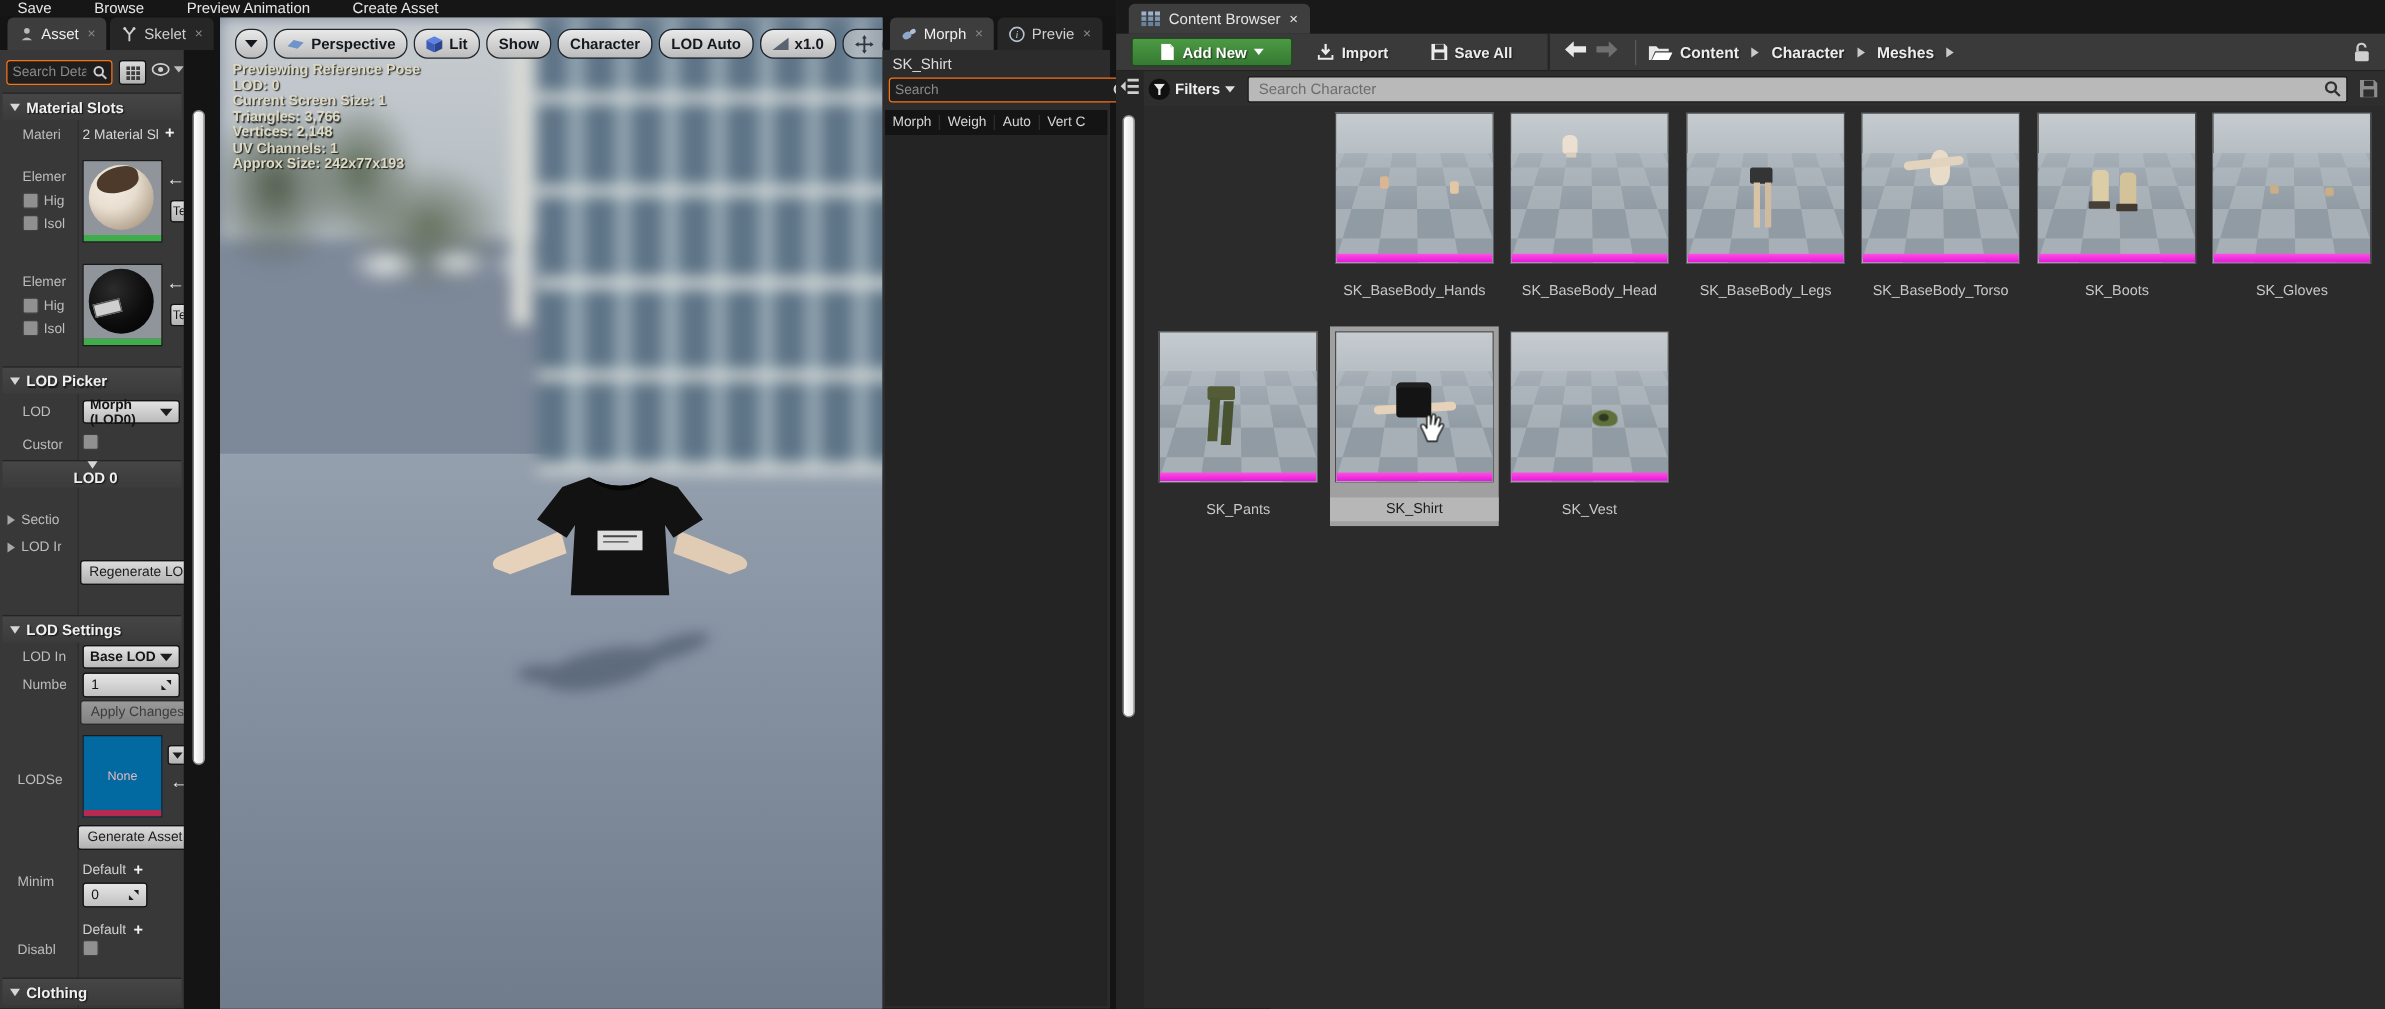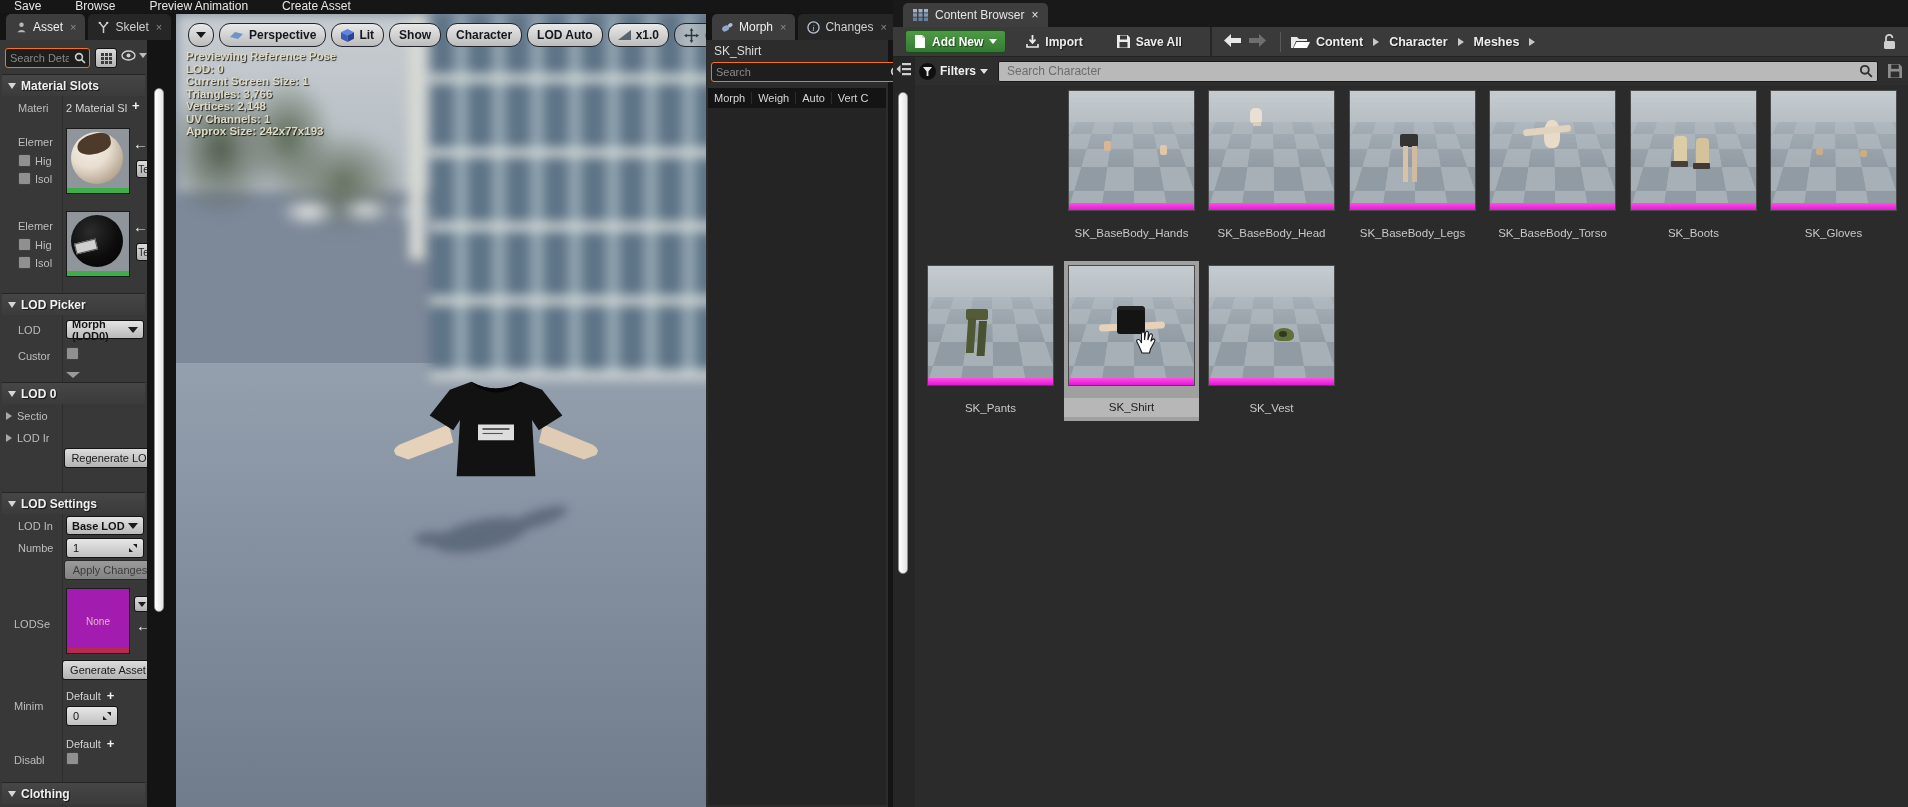--- a/index.html
+++ b/index.html
@@ -38,21 +38,21 @@
   .plus { color:#f2f2f2; font-weight:bold; font-size:13px; }
   .mat-thumb { position:absolute; width:64px; height:66px; border:1px solid #1b1b1b; }
   .mat-ball { position:absolute; inset:0 0 5px 0; background:#8f959a; }
   .mat-bar { position:absolute; left:0; right:0; bottom:0; height:5px; background:var(--mat-green,#3fae4a); }
   .sphere { position:absolute; left:4px; top:3px; width:52px; height:52px; border-radius:50%; }
   .sphere.cream { background:radial-gradient(circle at 35% 30%, #f4efe4 0%, #e8ded0 40%, #b8a894 75%, #7d6f5c 100%); }
   .sphere.cream::after { content:""; position:absolute; left:6px; top:2px; width:34px; height:20px; background:#4d3a2b; border-radius:60% 40% 50% 50%; transform:rotate(-12deg); }
   .sphere.black { background:radial-gradient(circle at 38% 32%, #2c2c2c 0%, #0d0d0d 55%, #000 100%); }
   .sphere.black::after { content:""; position:absolute; left:4px; top:26px; width:20px; height:9px; background:#cfcfcf; border:1px solid #555; transform:rotate(-14deg); }
   .arrow-w { color:#ececec; font-size:15px; font-weight:bold; line-height:12px; }
-  .lodse-thumb { position:absolute; width:64px; height:66px; border:1px solid #1b1b1b; background:#a21caf; display:flex; align-items:center; justify-content:center; }
+  .lodse-thumb { position:absolute; width:64px; height:66px; border:1px solid #1b1b1b; background:#0369a1; display:flex; align-items:center; justify-content:center; }
   .lodse-thumb::after { content:""; position:absolute; left:0; right:0; bottom:0; height:5px; background:#b52a4e; }
   .lodse-thumb span { color:#e3b9c0; font-size:10px; }
   .exp-chev { position:absolute; width:0; height:0; border-left:7px solid transparent; border-right:7px solid transparent; border-top:6px solid #9a9a9a; }
 
   
   .scroll-v { position:absolute; width:10px; border-radius:5px; background:linear-gradient(90deg,#ffffff,#e4e4e4); border:1px solid #8e8e8e; z-index:6; }
 
   
   .viewport { position:absolute; left:176px; top:14px; width:530px; height:793px; overflow:hidden; background:#7d8899; }
   .vp-floor { position:absolute; left:0; right:0; top:44%; bottom:0; background:linear-gradient(#95a0ae 0%, #8793a3 35%, #707c8c 100%); }
@@ -95,21 +95,21 @@
   .morph .mp-body { position:absolute; left:2px; top:68px; right:2px; bottom:2px; background:#242424; }
   .search-wrap { position:relative; display:flex; align-items:center; }
   .search-wrap input { width:100%; padding-right:20px; }
   .search-wrap .mag { position:absolute; right:4px; }
 
   
   .cb { position:absolute; left:893px; top:0; width:1015px; height:807px; background:#2b2b2b; }
   .cb-tabrow { position:absolute; left:0; top:0; width:100%; height:27px; background:#191919; }
   .cb-tab { position:absolute; left:10px; top:3px; height:24px; border-radius:5px 5px 0 0; background:#3e3e3e; color:#e4e4e4; font-size:12px; display:flex; align-items:center; gap:7px; padding:0 10px; }
   .cb-toolbar { position:absolute; left:0; top:27px; width:100%; height:30px; background:#3a3a3a; border-bottom:1px solid #222; display:flex; align-items:center; }
-  .btn-addnew { margin-left:12px; height:23px; border-radius:3px; background:linear-gradient(#4d9a44,#357a33); border:1px solid #1e4a1e; color:#fff; font-weight:bold; font-size:12px; display:flex; align-items:center; gap:6px; padding:0 8px; text-shadow:1px 1px 1px rgba(0,0,0,.5); }
+  .btn-addnew { margin-left:12px; height:23px; border-radius:3px; background:linear-gradient(#4d9a44,#357a33); border:1px solid #1e4a1e; color:#fff; font-weight:bold; font-size:12px; display:flex; align-items:center; gap:6px; padding:0 22px; text-shadow:1px 1px 1px rgba(0,0,0,.5); }
   .btn-flat { color:#ececec; font-weight:bold; font-size:12px; display:flex; align-items:center; gap:6px; padding:0 10px; height:23px; text-shadow:1px 1px 1px rgba(0,0,0,.5); }
   .tb-sep { width:2px; height:30px; background:#262626; margin:0 8px; }
   .nav-arrow { font-size:15px; font-weight:bold; padding:0 4px; }
   .crumb { color:#ececec; font-size:12.5px; font-weight:bold; padding:0 6px; text-shadow:1px 1px 1px rgba(0,0,0,.5); }
   .crumb-sep { width:0; height:0; border-top:4px solid transparent; border-bottom:4px solid transparent; border-left:6px solid #c9c9c9; margin:0 4px; }
   .cb-filterrow { position:absolute; left:0; top:57px; width:100%; height:28px; background:#2e2e2e; display:flex; align-items:center; }
   .filters-pill { display:flex; align-items:center; gap:4px; margin-left:26px; color:#f0f0f0; font-size:12px; font-weight:bold; }
   .funnel-circ { width:17px; height:17px; border-radius:50%; background:#101010; display:flex; align-items:center; justify-content:center; }
   .cb-search { position:relative; flex:1; margin:0 10px 0 10px; height:21px; }
   .cb-search input { width:100%; height:21px; background:#b9b9b9; border:1px solid #1a1a1a; border-radius:2px; color:#4c4c4c; font-size:12px; padding:0 24px 0 8px; }
@@ -267,21 +267,21 @@
       </div>
     <div class="abs lbl" style="left:18px; top:284px;">LOD</div>
     <div class="abs dd" style="left:66px; top:280px; width:78px;">
         <span>Morph (LOD0)</span>
         <span class="dda"></span>
       </div>
     <div class="abs lbl" style="left:18px; top:310px;">Custor</div>
     <div class="abs chk" style="left:66px; top:307px;"></div>
     <div class="exp-chev" style="left:66px; top:332px;"></div>
 
-    <div class="cat" style="top:342px;">
+    <div class="cat" style="top:328px;flex-direction:column;">
         <span class="tri-d"></span>
         <span>LOD 0</span>
       </div>
     <div class="abs" style="left:6px; top:370px; display:flex; align-items:center;">
         <span class="tri-r"></span>
         <span class="lbl">Sectio</span>
       </div>
     <div class="abs" style="left:6px; top:392px; display:flex; align-items:center;">
         <span class="tri-r"></span>
         <span class="lbl">LOD Ir</span>
@@ -441,21 +441,21 @@
           <ellipse cx="10" cy="4.5" rx="2.6" ry="2" fill="#aebfd6" transform="rotate(-30 10 4.5)"></ellipse>
         </svg>
       <span>Morph</span>
       <span class="x">×</span>
     </div>
     <div class="ue-tab">
       <svg class="tab-ic" viewBox="0 0 14 14">
           <circle cx="7" cy="7" r="6" fill="none" stroke="#b9c4d2" stroke-width="1.4"></circle>
           <text x="7" y="10.5" font-size="9" text-anchor="middle" fill="#b9c4d2" font-family="Liberation Serif, serif" font-style="italic">i</text>
         </svg>
-      <span>Changes</span>
+      <span>Previe</span>
       <span class="x">×</span>
     </div>
   </div>
 
   <div class="morph">
     <div class="mp-name">SK_Shirt</div>
     <div class="mp-search search-wrap">
       <input class="inp-dark" style="width: 100%;" placeholder="Search">
       <svg class="mag" width="13" height="13" viewBox="0 0 12 12">
           <circle cx="5" cy="5" r="3.4" stroke="#d6d6d6"></circle>

